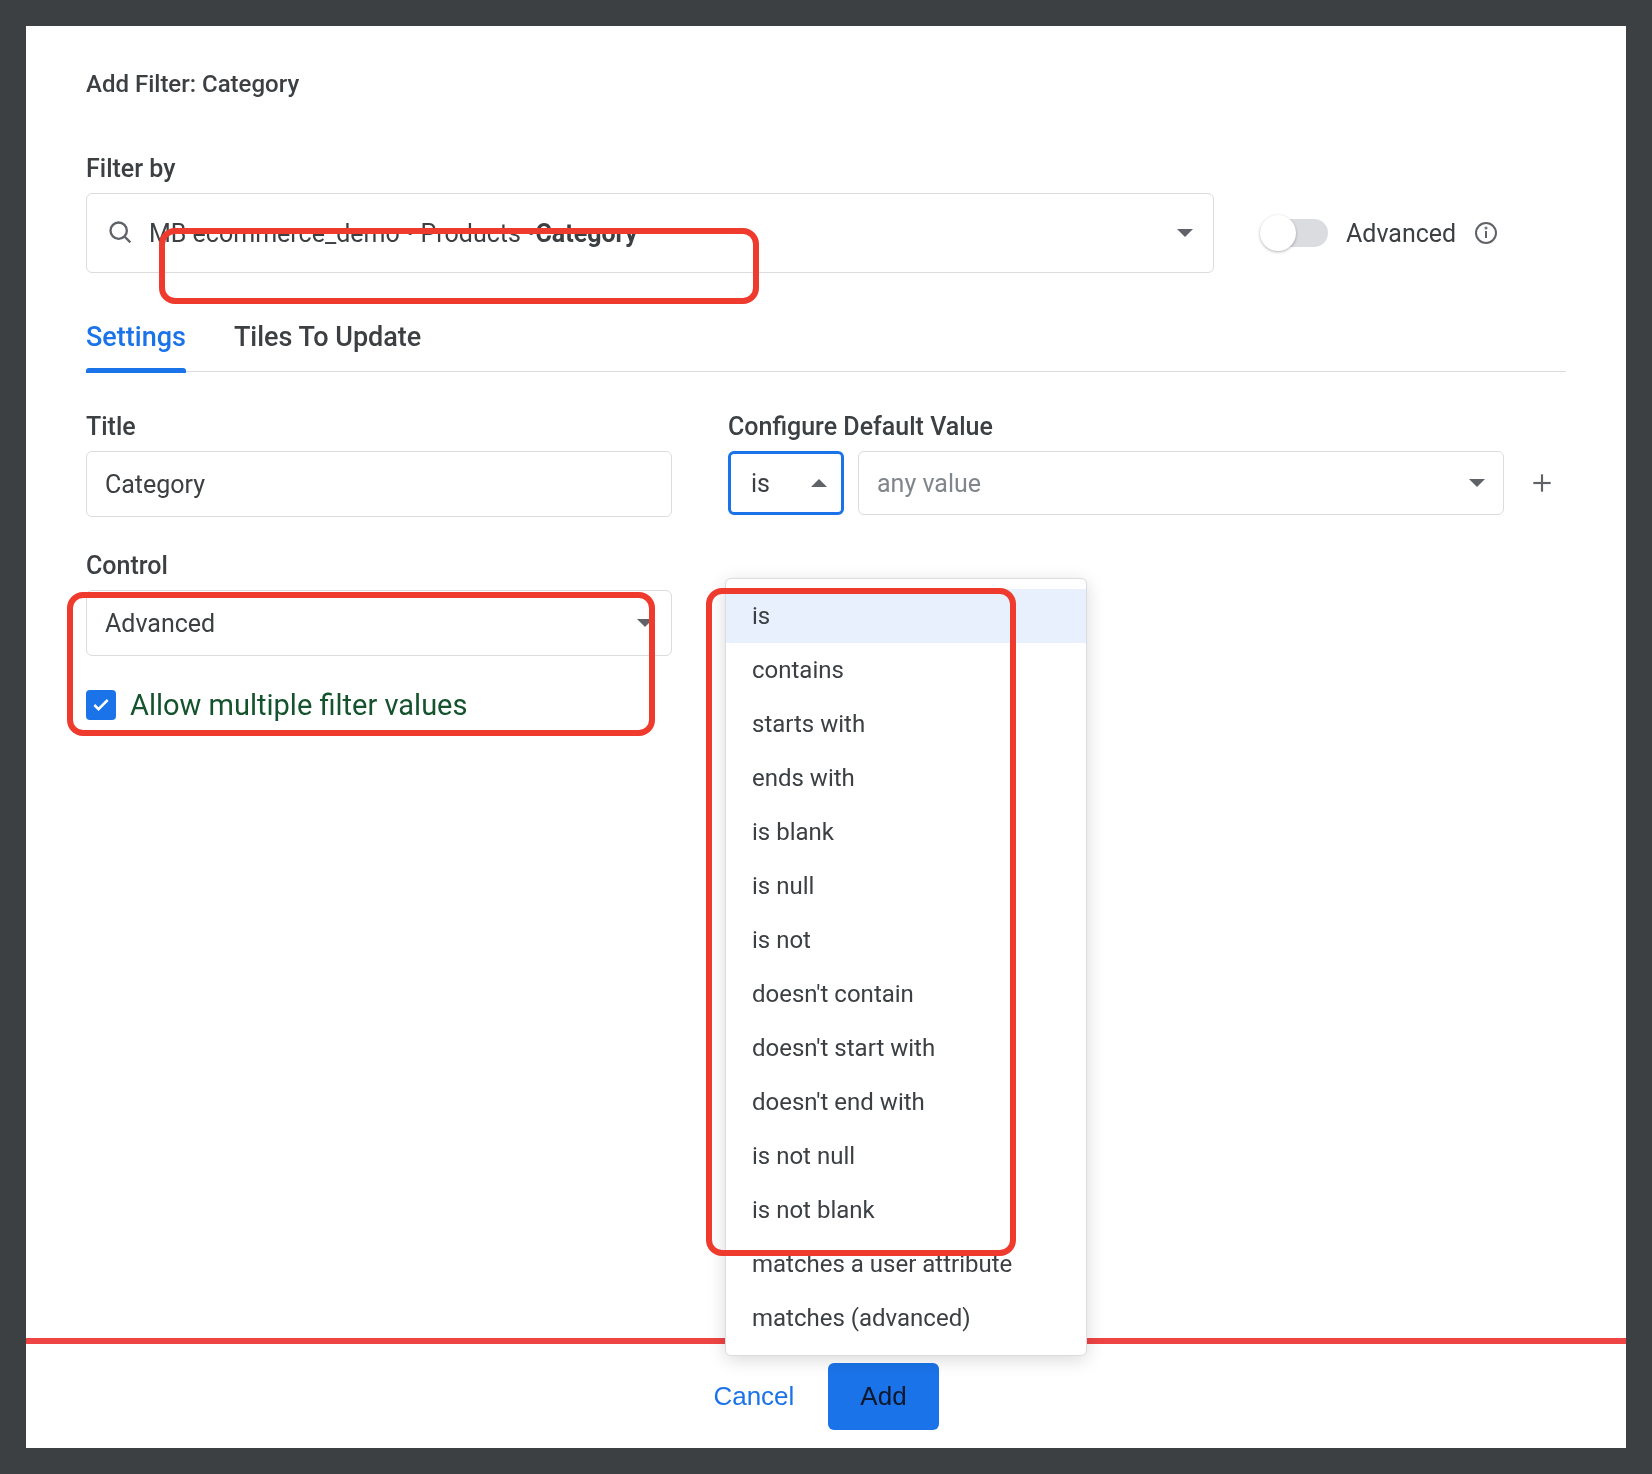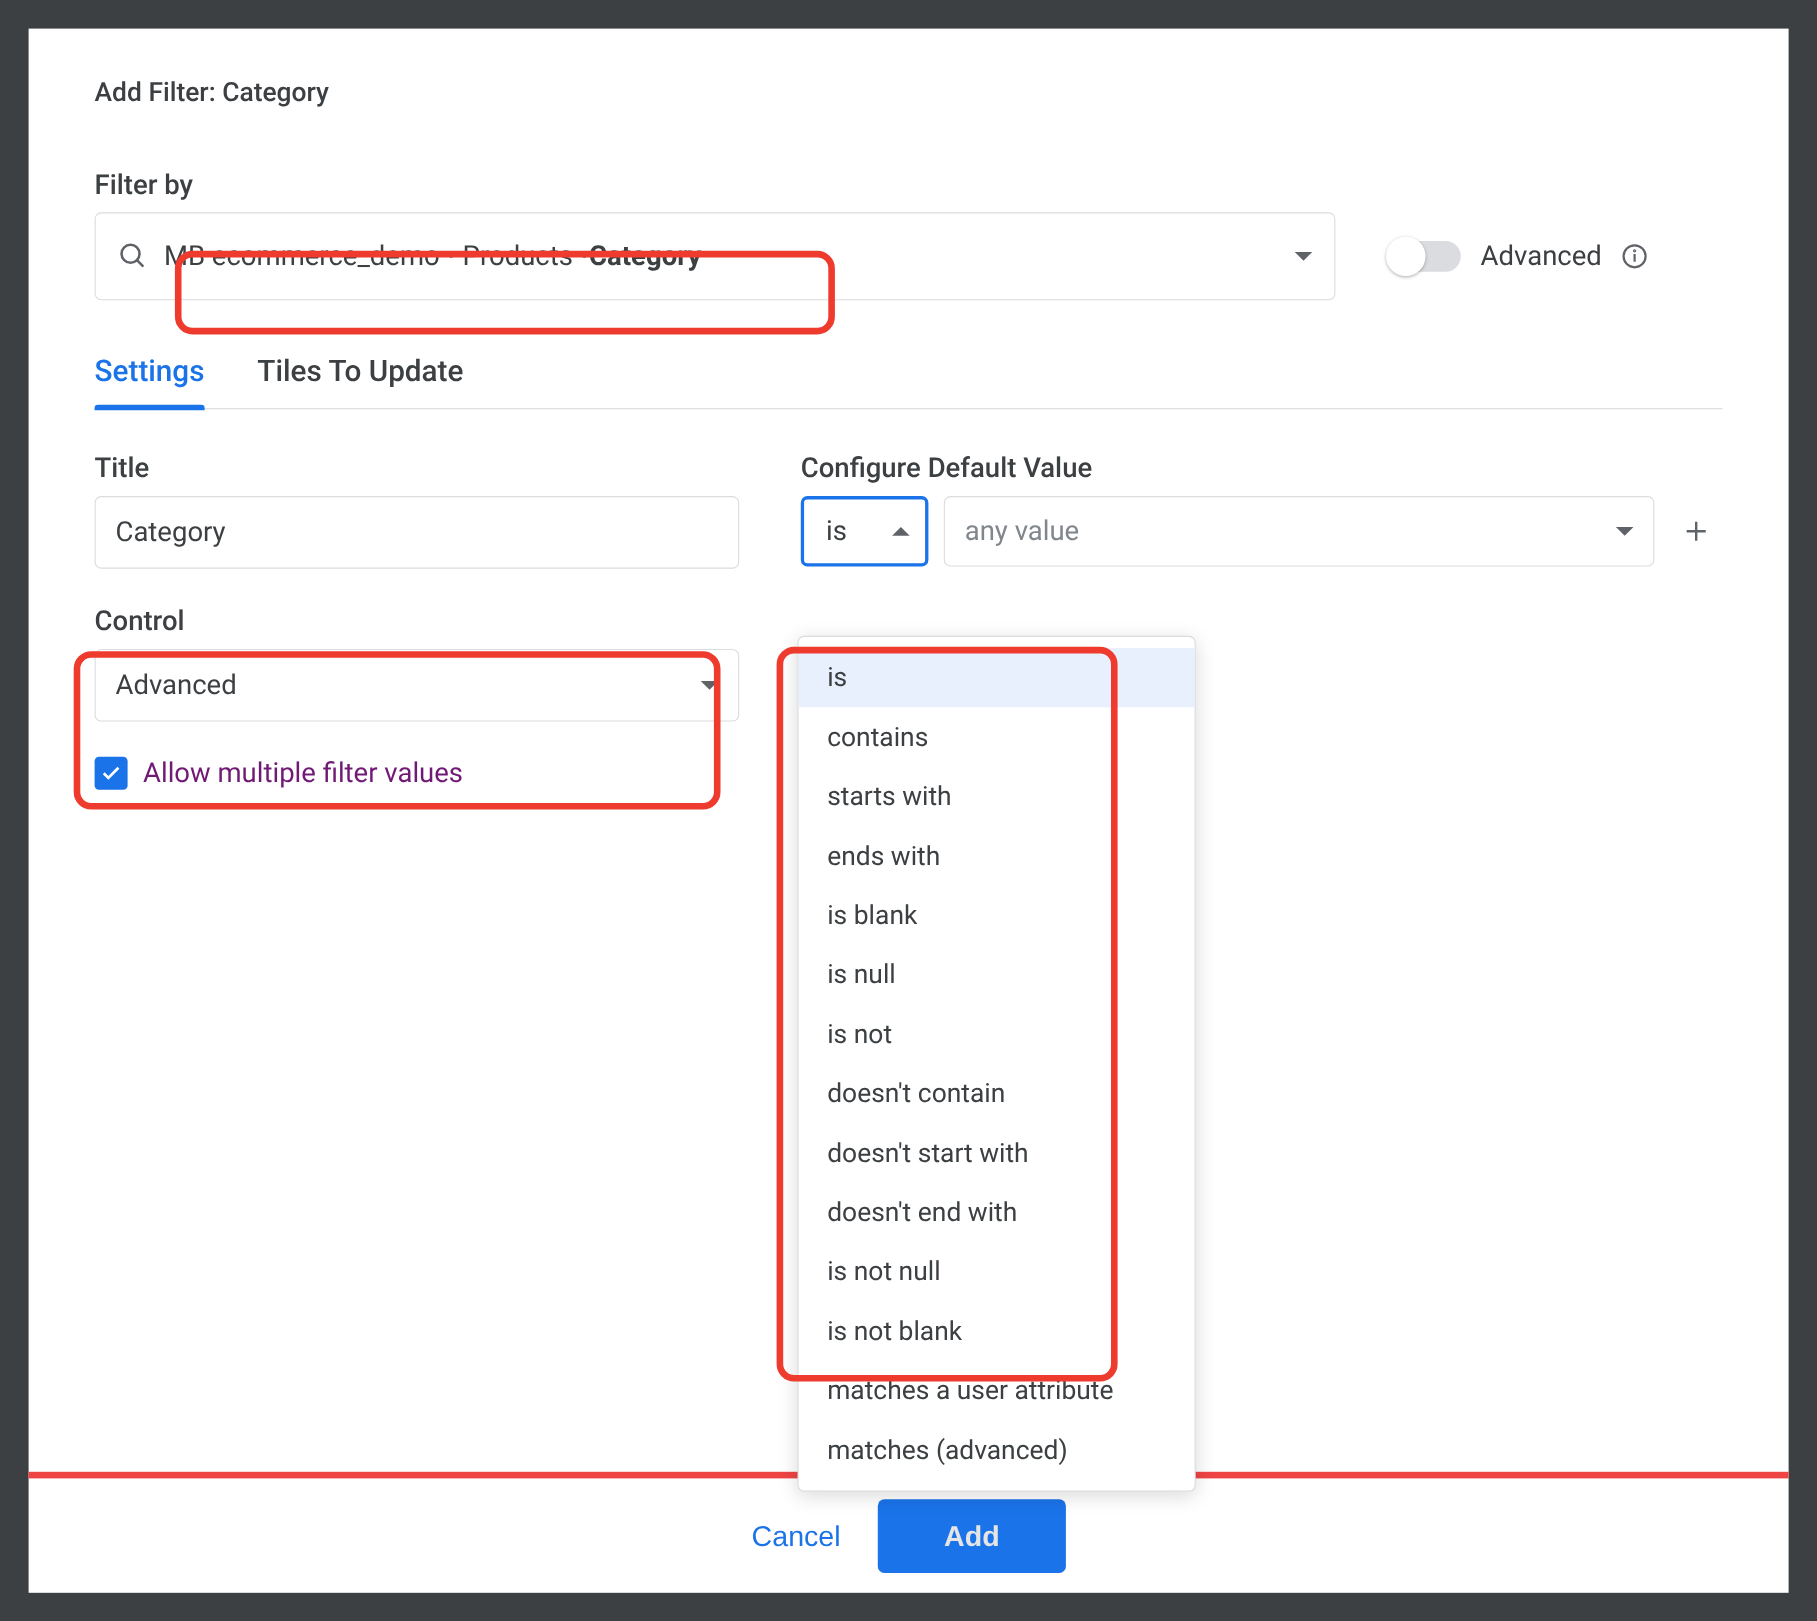--- a/index.html
+++ b/index.html
@@ -110,21 +110,21 @@
     .control-section { margin-top: 34px; }
 
     .checkbox-row {
       display: flex; align-items: center; gap: 14px; margin-top: 32px;
     }
     .checkbox {
       width: 30px; height: 30px; background: #1a73e8; border-radius: 4px;
       display: flex; align-items: center; justify-content: center;
     }
     .checkbox svg { width: 20px; height: 20px; stroke: #fff; stroke-width: 3; fill: none; }
-    .checkbox-label { font-size: 25px; color: #701a75; }
+    .checkbox-label { font-size: 29px; color: #14532d; }
 
     .cdv-row { display: flex; gap: 14px; align-items: stretch; }
     .cdv-op {
       width: 116px; height: 64px; border: 3px solid #1a73e8; border-radius: 6px;
       display: flex; align-items: center; padding: 0 14px 0 20px; font-size: 25px; color: #3c4043;
       justify-content: space-between; background: #fff;
     }
     .cdv-value {
       flex: 1; height: 64px; border: 1px solid #dadce0; border-radius: 6px;
       display: flex; align-items: center; padding: 0 18px; font-size: 25px; color: #80868b;
@@ -154,22 +154,22 @@
     .dropdown-item.selected { background: #e8f0fe; }
 
     .footer {
       position: absolute; left: 0; right: 0; bottom: 0; height: 110px;
       border-top: 6px solid #ef4444;
       display: flex; align-items: center; justify-content: center; gap: 34px;
       padding: 0 48px;
     }
     .btn-cancel { font-size: 26px; color: #1a73e8; background: none; border: none; cursor: pointer; font-weight: 500; }
     .btn-add {
-      font-size: 26px; color: #e5e5e5; background: #1a73e8; border: none; cursor: pointer;
-      padding: 18px 60px; border-radius: 6px; font-weight: 700;
+      font-size: 26px; color: #0f172a; background: #1a73e8; border: none; cursor: pointer;
+      padding: 18px 32px; border-radius: 6px; font-weight: 400;
     }
 
     
     .hl {
       position: absolute; border: 6px solid #ee3b2e; border-radius: 16px;
       pointer-events: none; z-index: 30;
     }
     .hl1 { left: 133px; top: 202px; width: 600px; height: 76px; }
     .hl2 { left: 41px;  top: 566px; width: 588px; height: 144px; }
     .hl3 { left: 680px; top: 562px; width: 310px; height: 668px; }

